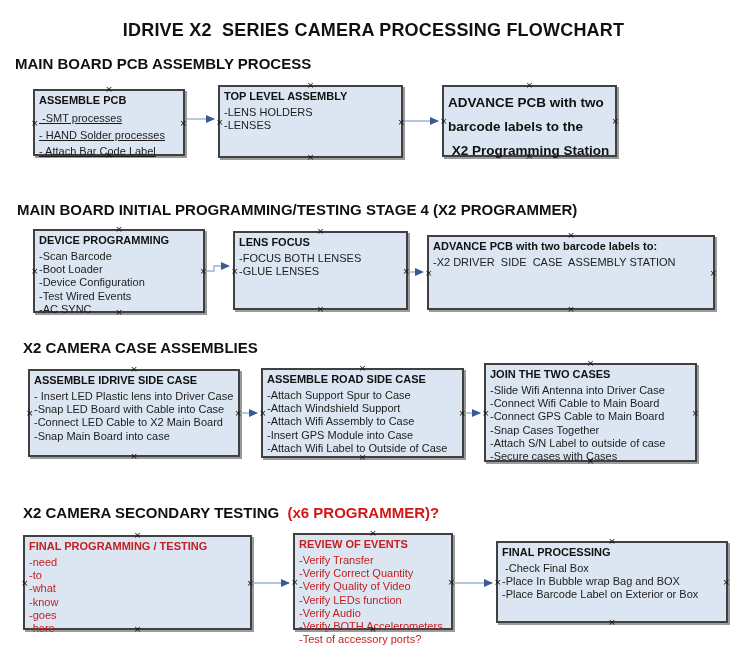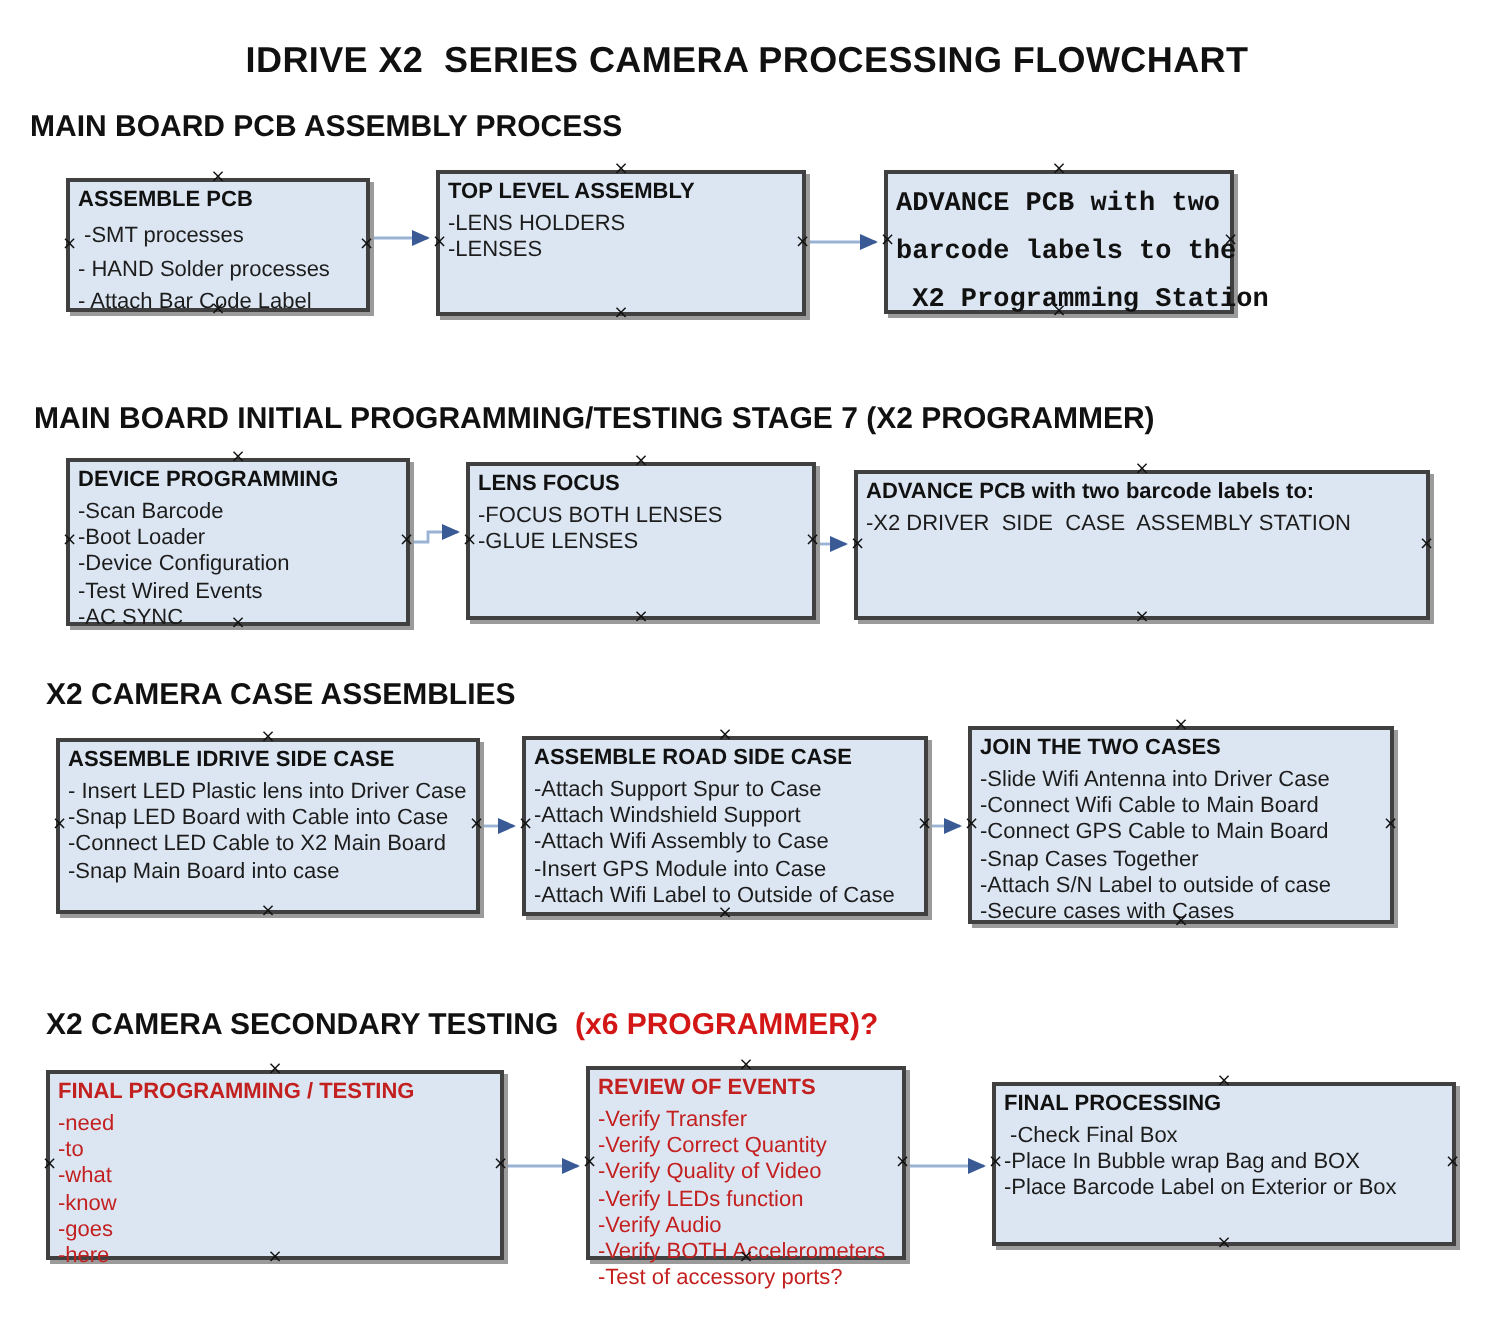--- a/index.html
+++ b/index.html
@@ -29,23 +29,23 @@
     position:absolute;box-sizing:border-box;background:var(--box-fill);
     border:2px solid var(--box-border);box-shadow:2px 2px 0 #9b9b9b;
     padding:2px 0 0 4px;
   }
   .btitle{
     font-size:11px;font-weight:bold;line-height:15px;white-space:pre;
     margin-bottom:2px;color:#111;
   }
   .bitems{margin:0;}
   .item{font-size:11px;line-height:13.2px;white-space:pre;color:var(--text);}
-  .lh17 .item{line-height:16.5px;}
+  .lh17 .item{line-height:16.5px;text-decoration:underline;}
   .big{padding-top:4px;}
-  .line{font-size:13.5px;font-weight:bold;line-height:24px;white-space:pre;color:#111;font-family:Liberation Mono, monospace;}
+  .line{font-size:13.5px;font-weight:bold;line-height:24px;white-space:pre;color:#111;}
   .red .btitle,.red .item{color:var(--red-text);}
   .cp{
     position:absolute;font-size:9px;line-height:9px;color:#111;
     font-family:"DejaVu Sans",sans-serif;pointer-events:none;
   }
   .cp-t{top:-6px;left:50%;transform:translateX(-50%);}
   .cp-b{bottom:-6px;left:50%;transform:translateX(-50%);}
   .cp-l{left:-4px;top:50%;transform:translateY(-50%);}
   .cp-r{right:-4px;top:50%;transform:translateY(-50%);}
   svg.arrows{position:absolute;left:0;top:0;pointer-events:none;}
@@ -89,21 +89,21 @@
         <div class="line">ADVANCE PCB with two</div>
         <div class="line">barcode labels to the</div>
         <div class="line"> X2 Programming Station</div>
       </div>
   <span class="cp cp-t">×</span>
       <span class="cp cp-b">×</span>
       <span class="cp cp-l">×</span>
       <span class="cp cp-r">×</span>
     </div>
 
-  <div class="sec-heading" style="left:17px;top:201px">MAIN BOARD INITIAL PROGRAMMING/TESTING STAGE 7 (X2 PROGRAMMER)</div>
+  <div class="sec-heading" style="left:17px;top:201px">MAIN BOARD INITIAL PROGRAMMING/TESTING STAGE 4 (X2 PROGRAMMER)</div>
 
   <div class="fbox" style="left:33px;top:229px;width:172px;height:84px">
     <div class="btitle">DEVICE PROGRAMMING</div>
     <div class="bitems">
         <div class="item">-Scan Barcode</div>
         <div class="item">-Boot Loader</div>
         <div class="item">-Device Configuration</div>
         <div class="item">-Test Wired Events</div>
         <div class="item">-AC SYNC</div>
       </div>

